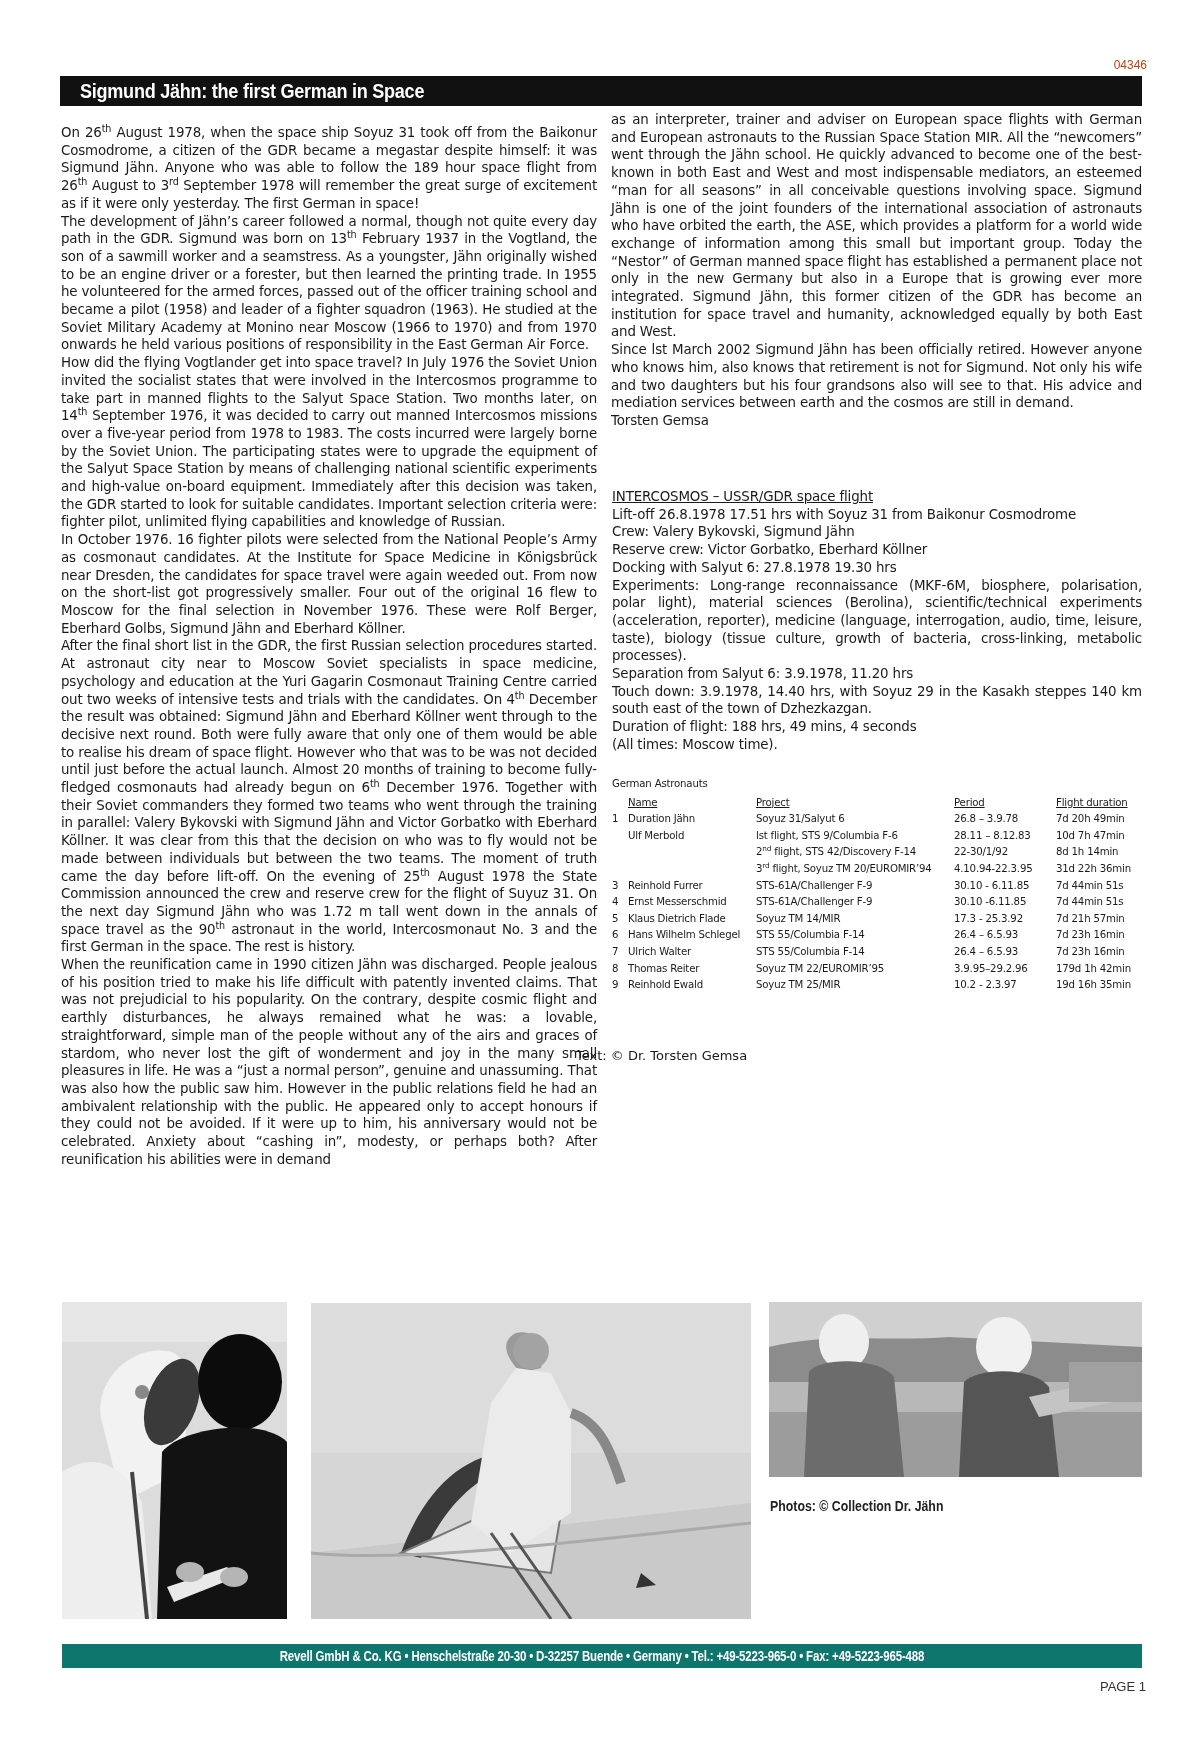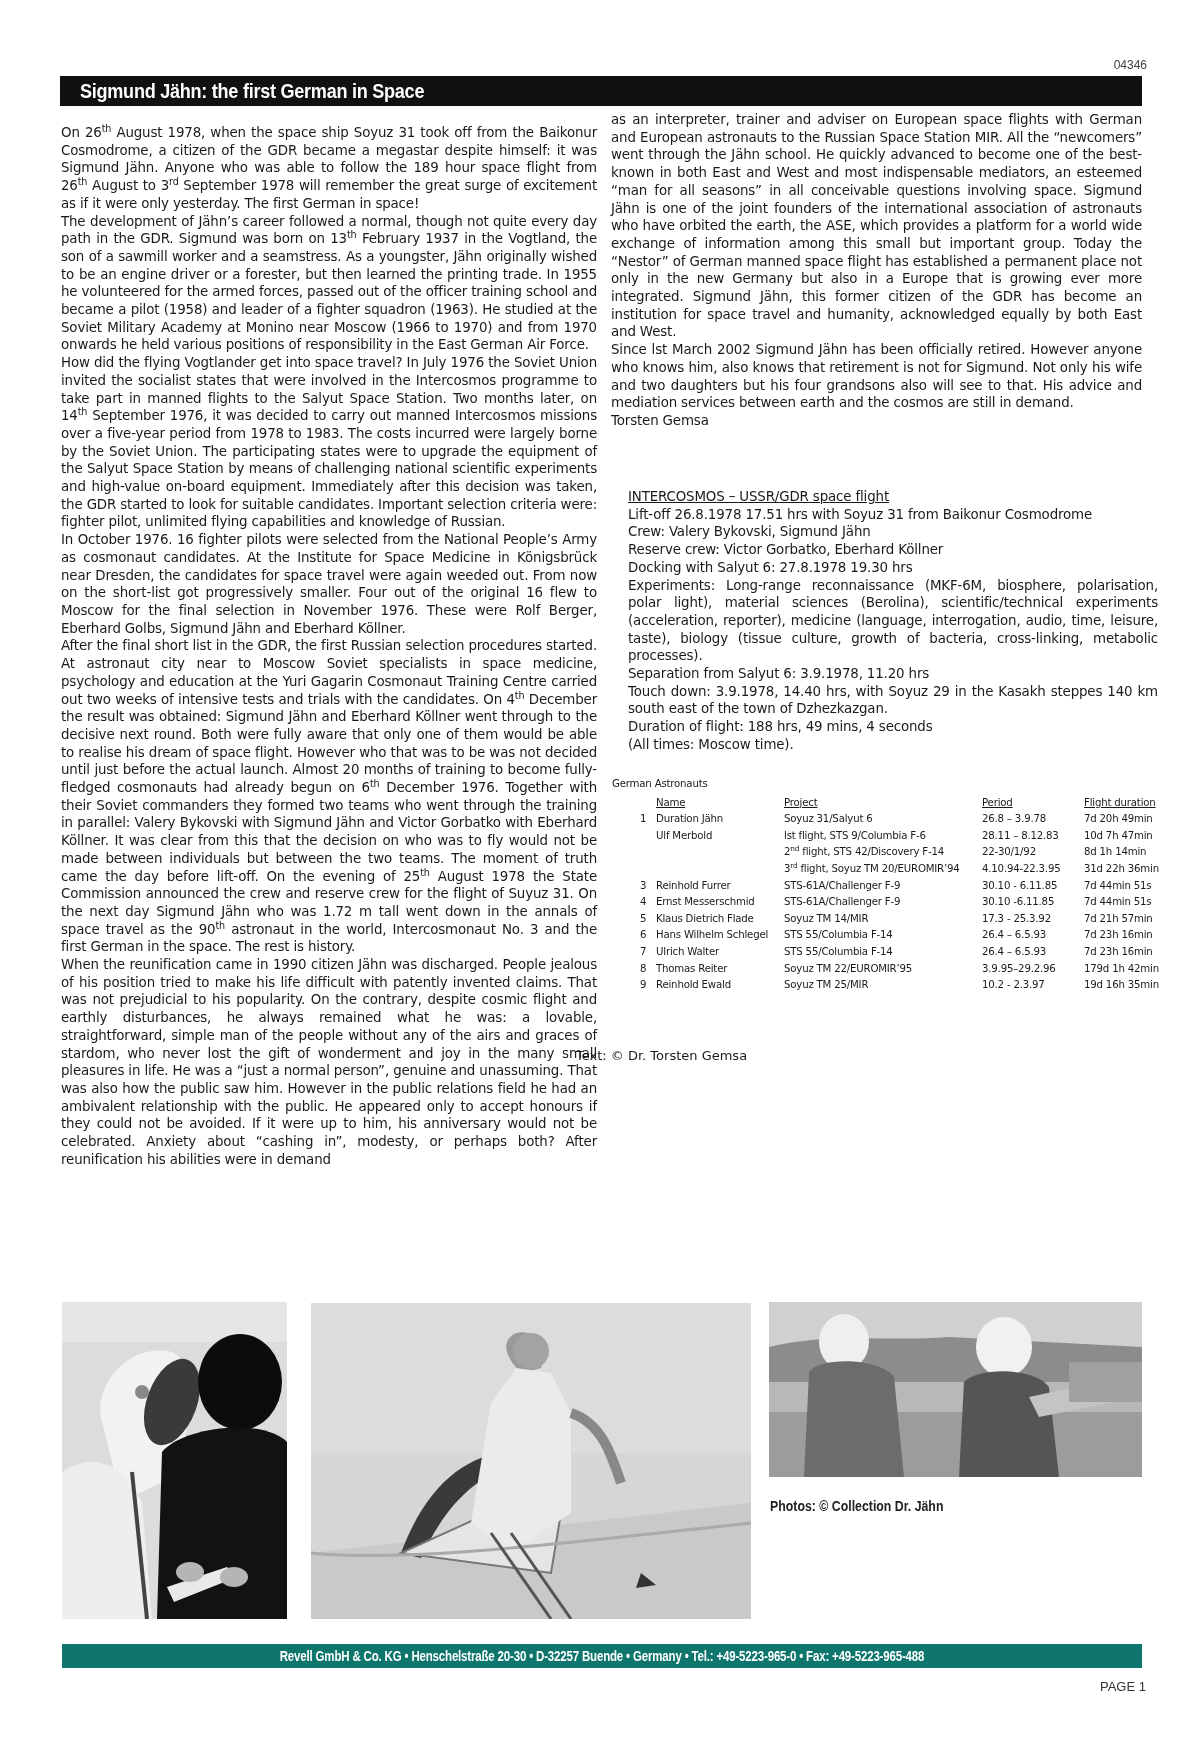--- a/index.html
+++ b/index.html
@@ -2,48 +2,48 @@
 <html><head>
 <meta charset="utf-8">
 <style>
   html, body { margin: 0; padding: 0; background: #ffffff; }
   body {
     width: 1180px; height: 1749px; position: relative; overflow: hidden;
     font-family: "DejaVu Sans", sans-serif; color: #1a1a1a;
   }
   .doc-number {
     position: absolute; right: 33px; top: 58px;
-    font-family: "Liberation Sans", sans-serif; font-size: 12px; color: #404040;
+    font-family: "Liberation Sans", sans-serif; font-size: 12px; color: #c2410c;
   }
   .title-bar {
     position: absolute; left: 60px; top: 76px; width: 1082px; height: 30px;
     background: #111; color: #fff; box-sizing: border-box; padding-left: 20px;
     display: flex; align-items: center; text-align: right;
   }
   .title-bar span {
     font-family: "Liberation Sans", sans-serif; font-weight: bold;
     font-size: 21px; letter-spacing: -0.3px; transform: scaleX(0.86);
     transform-origin: left center; white-space: nowrap;
   }
   .col {
     position: absolute; top: 111px; font-size: 13.4px; line-height: 17.7px;
     text-align: justify; letter-spacing: -0.15px;
   }
   .col-left { left: 61px; width: 536px; margin-top: 13px; }
   .col-right { left: 611px; width: 531px; }
   .col p { margin: 0; }
   sup { font-size: 0.72em; line-height: 0; vertical-align: 0.55em; }
   .author { margin-top: 0; }
-  .facts { position: absolute; left: 628px; top: 488px; width: 530px;
+  .facts { position: absolute; left: 612px; top: 488px; width: 530px;
     font-size: 13.4px; line-height: 17.7px; text-align: justify; letter-spacing: -0.15px; }
   .facts p { margin: 0; }
   .facts-heading { text-decoration: underline; }
   .astro { position: absolute; left: 612px; top: 776px; width: 534px; font-size: 10.2px; line-height: 16.6px; letter-spacing: -0.2px; }
   .astro-caption { margin-bottom: 2px; }
-  .astro table { border-collapse: collapse; width: 100%; margin-left: 28px; }
+  .astro table { border-collapse: collapse; width: 100%; }
   .astro td { padding: 0; white-space: nowrap; vertical-align: top; }
   .astro th { padding: 0; font-weight: normal; text-align: left; text-decoration: underline; white-space: nowrap; }
   .c-num { width: 16px; }
   .c-name { width: 128px; }
   .c-proj { width: 198px; }
   .c-per { width: 102px; }
   .credit-text { position: absolute; left: 576px; top: 1048px; font-size: 13px; }
   .photo {
     position: absolute; top: 1302px; height: 317px; overflow: hidden;
   }

